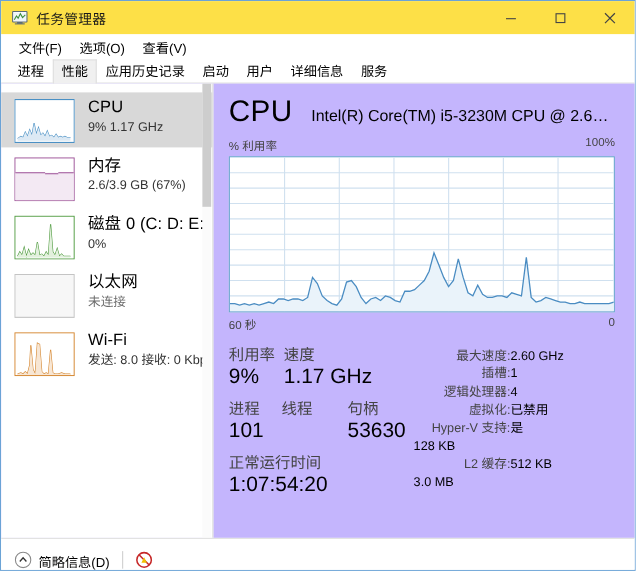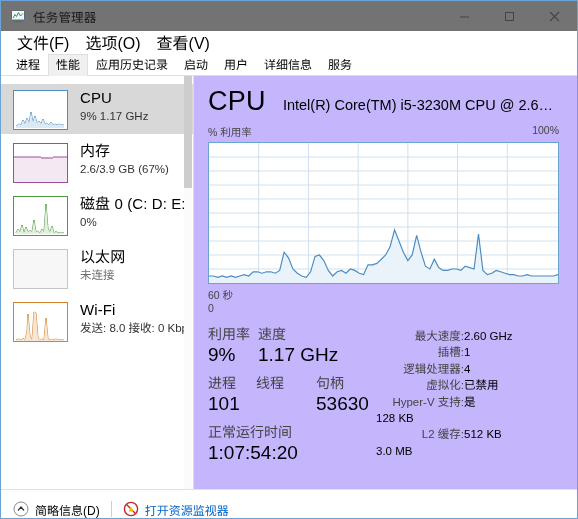--- a/index.html
+++ b/index.html
@@ -21,21 +21,21 @@
     background: #ffffff;
     border: 1px solid #6ba3d6;
     box-sizing: border-box;
     overflow: hidden;
   }
 
   
   .titlebar {
     position: relative;
     height: 30px;
-    background: #737373;
+    background: #fde047;
     display: flex;
     align-items: center;
   }
   .title-icon {
     width: 16px;
     height: 16px;
     margin-left: 9px;
     margin-right: 7px;
     flex: none;
   }
@@ -64,21 +64,21 @@
 
   
   .menubar {
     height: 22px;
     display: flex;
     align-items: center;
     padding-left: 8px;
     background: #ffffff;
   }
   .menu-item {
-    font-size: 16px;
+    font-size: 12px;
     color: #000;
     padding: 2px 8px;
     cursor: default;
     white-space: nowrap;
   }
 
   
   .tabstrip {
     position: relative;
     height: 23px;
@@ -227,21 +227,20 @@
     position: relative;
     height: 142px;
     border: 1px solid #6aa4cf;
     background: #ffffff;
     box-sizing: border-box;
   }
   .graph-box svg { display: block; width: 100%; height: 100%; }
   .axis-row.bottom {
     margin-top: 3px;
     margin-bottom: 0;
-    flex-direction: column;
   }
 
   
   .stats {
     display: flex;
     margin-top: 13px;
   }
   .stats-left {
     width: 168px;
     flex: none;
@@ -574,16 +573,15 @@
     </div>
     <div class="status-sep"></div>
     <div class="status-link">
       <span class="circle-ico">
         <svg viewBox="0 0 16 16" width="16" height="16">
           <circle cx="8" cy="8" r="6.6" fill="#ffffff" stroke="#c62828" stroke-width="1.4"></circle>
           <line x1="3.6" y1="3.6" x2="12.4" y2="12.4" stroke="#c62828" stroke-width="1.4"></line>
           <path d="M5.5 10.5 L8 5.5 L10.5 10.5 Z" fill="#f0c000"></path>
         </svg>
       </span>
-      <span class="blue">打开资源监视器</span>
     </div>
   </div>
 </div>
 
 </body></html>

